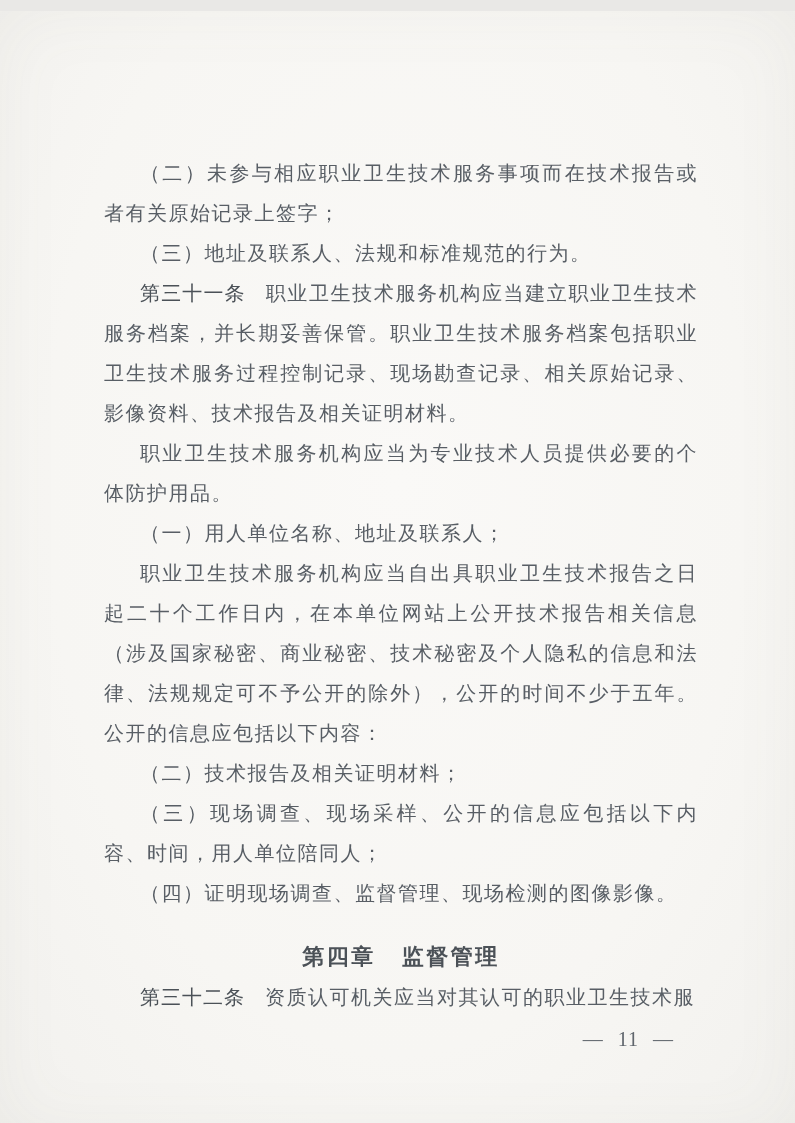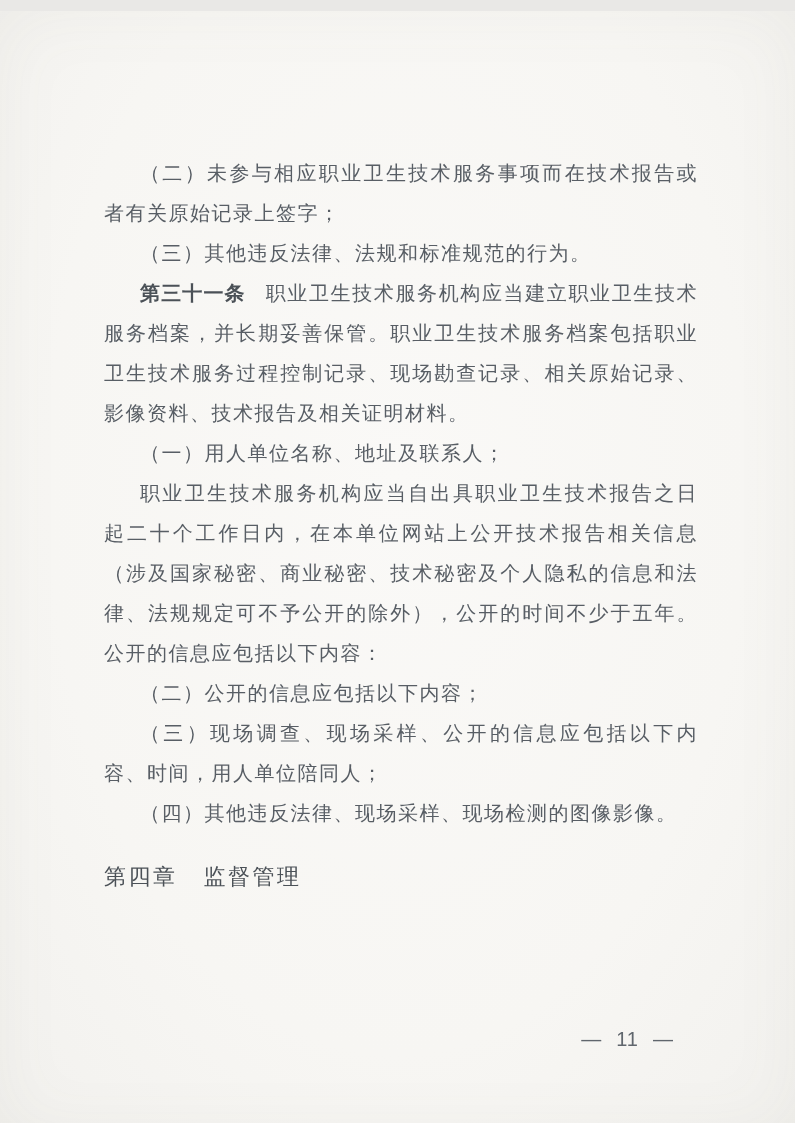--- a/index.html
+++ b/index.html
@@ -30,76 +30,79 @@
     word-break: break-all;
   }
 
   .content p {
     margin: 0;
     text-indent: 36px;
   }
 
   .term {
     font-family: "Liberation Sans", "DejaVu Sans", sans-serif;
-    font-weight: bold;
+    font-weight: normal;
     color: #4b5157;
     letter-spacing: 1px;
     margin-right: 20px;
   }
 
   h2.chapter {
     margin: 24px 0 0 0;
+    text-align: center;
     text-indent: 0;
     font-size: 22px;
     line-height: 40px;
     font-family: "Liberation Sans", "DejaVu Sans", sans-serif;
-    font-weight: normal;
+    font-weight: bold;
     color: #4b5157;
     letter-spacing: 2.5px;
   }
 
   h2.chapter .chapter-label { margin-right: 26px; }
 
   .pagenum {
     position: absolute;
     top: 1014px;
     right: 121px;
     font-size: 20px;
     line-height: 28px;
     color: #60666d;
     letter-spacing: 1px;
-    font-family: Liberation Sans, sans-serif;
+    font-family: Liberation Serif, serif;
     text-align: center;
   }
   .pagenum .num { margin: 0 14px; }
 </style>
 </head>
 <body>
 
 <div class="page">
 
   <div class="content">
 
     <p><span>（二）未参与相应职业卫生技术服务事项而在技术报告或者有关原始记录上签字；</span></p>
 
-    <p><span>（三）其他违反法律、法规和标准规范的行为。</span></p>
+    <p><span>（三）地址及联系人、法规和标准规范的行为。</span></p>
 
     <p><span class="term">第三十一条</span><span>职业卫生技术服务机构应当建立职业卫生技术服务档案，并长期妥善保管。职业卫生技术服务档案包括职业卫生技术服务过程控制记录、现场勘查记录、相关原始记录、影像资料、技术报告及相关证明材料。</span></p>
 
+    <p><span>职业卫生技术服务机构应当为专业技术人员提供必要的个体防护用品。</span></p>
 
     <p><span>（一）用人单位名称、地址及联系人；</span></p>
 
     <p><span>职业卫生技术服务机构应当自出具职业卫生技术报告之日起二十个工作日内，在本单位网站上公开技术报告相关信息（涉及国家秘密、商业秘密、技术秘密及个人隐私的信息和法律、法规规定可不予公开的除外），公开的时间不少于五年。公开的信息应包括以下内容：</span></p>
 
-    <p><span>（二）公开的信息应包括以下内容；</span></p>
+    <p><span>（二）技术报告及相关证明材料；</span></p>
 
     <p><span>（三）现场调查、现场采样、公开的信息应包括以下内容、时间，用人单位陪同人；</span></p>
 
-    <p><span>（四）其他违反法律、现场采样、现场检测的图像影像。</span></p>
+    <p><span>（四）证明现场调查、监督管理、现场检测的图像影像。</span></p>
 
     <h2 class="chapter"><span class="chapter-label">第四章</span><span>监督管理</span></h2>
 
+    <p><span class="term">第三十二条</span><span>资质认可机关应当对其认可的职业卫生技术服</span></p>
 
   </div>
 
   <div class="pagenum"><span>—</span><span class="num">11</span><span>—</span></div>
 
 </div>
 
 </body></html>

